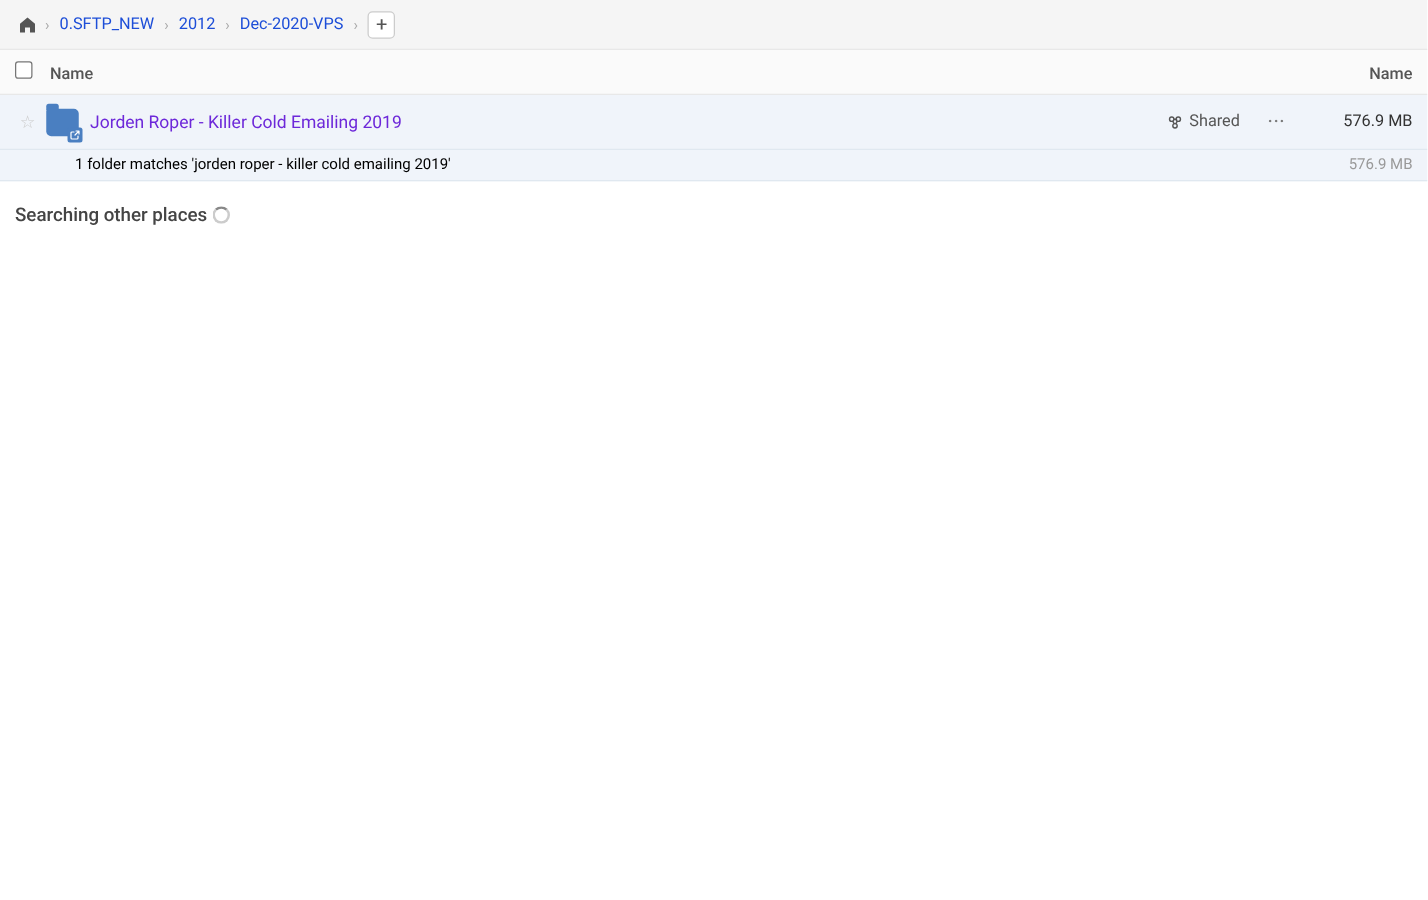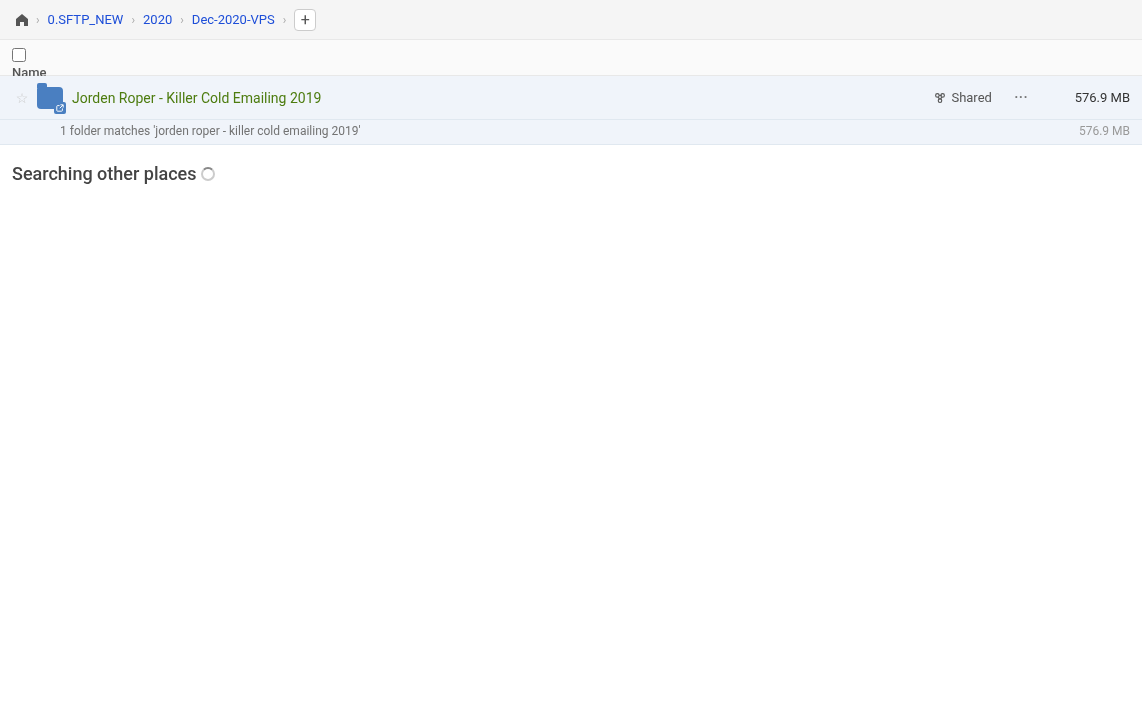--- a/index.html
+++ b/index.html
@@ -69,26 +69,25 @@
       justify-content: center;
       cursor: pointer;
       font-size: 16px;
       color: #555;
       margin-left: 4px;
     }
 
     
     .table-header {
       display: flex;
-      align-items: flex-start;
+      align-items: flex-end;
       padding: 8px 12px;
       border-bottom: 1px solid #e8e8e8;
       height: 36px;
       background: #fafafa;
-      flex-direction: column;
     }
 
     .table-header-checkbox {
       width: 20px;
       margin-right: 8px;
     }
 
     .table-header-name {
       flex: 1;
       font-size: 13px;
@@ -165,21 +164,21 @@
       background: #4a7fc1;
       border-radius: 2px;
       display: flex;
       align-items: center;
       justify-content: center;
     }
 
     .file-row-name {
       flex: 1;
       font-size: 14px;
-      color: #4d7c0f;
+      color: #6d28d9;
       white-space: nowrap;
       overflow: hidden;
       text-overflow: ellipsis;
     }
 
     .file-row-shared {
       display: flex;
       align-items: center;
       gap: 4px;
       color: #555;
@@ -209,37 +208,37 @@
       display: flex;
       align-items: center;
       padding: 4px 12px 6px 60px;
       background: #f0f4fa;
       border-bottom: 1px solid #e0e8f0;
     }
 
     .match-info-text {
       flex: 1;
       font-size: 12px;
-      color: #737373;
+      color: #000000;
     }
 
     .match-info-size {
       font-size: 12px;
       color: #999;
       width: 80px;
       text-align: right;
     }
 
     
     .searching-section {
       padding: 18px 12px 8px 12px;
     }
 
     .searching-title {
-      font-size: 18px;
+      font-size: 15px;
       color: #444;
       font-weight: 500;
       display: flex;
       align-items: center;
       gap: 4px;
     }
 
     .spinner {
       width: 14px;
       height: 14px;
@@ -260,21 +259,21 @@
 <div class="header">
   <div class="breadcrumb">
     <div class="breadcrumb-home">
       <svg width="16" height="16" viewBox="0 0 16 16" fill="none">
         <path d="M8 2L2 7v7h4v-4h4v4h4V7L8 2z" fill="#555"></path>
       </svg>
     </div>
     <span class="breadcrumb-separator">›</span>
     <span class="breadcrumb-item">0.SFTP_NEW</span>
     <span class="breadcrumb-separator">›</span>
-    <span class="breadcrumb-item">2020</span>
+    <span class="breadcrumb-item">2012</span>
     <span class="breadcrumb-separator">›</span>
     <span class="breadcrumb-item">Dec-2020-VPS</span>
     <span class="breadcrumb-separator">›</span>
     <div class="breadcrumb-add">+</div>
   </div>
 </div>
 
 <div class="table-header">
   <div class="table-header-checkbox">
     <input type="checkbox" style="width: 14px; height: 14px;">

